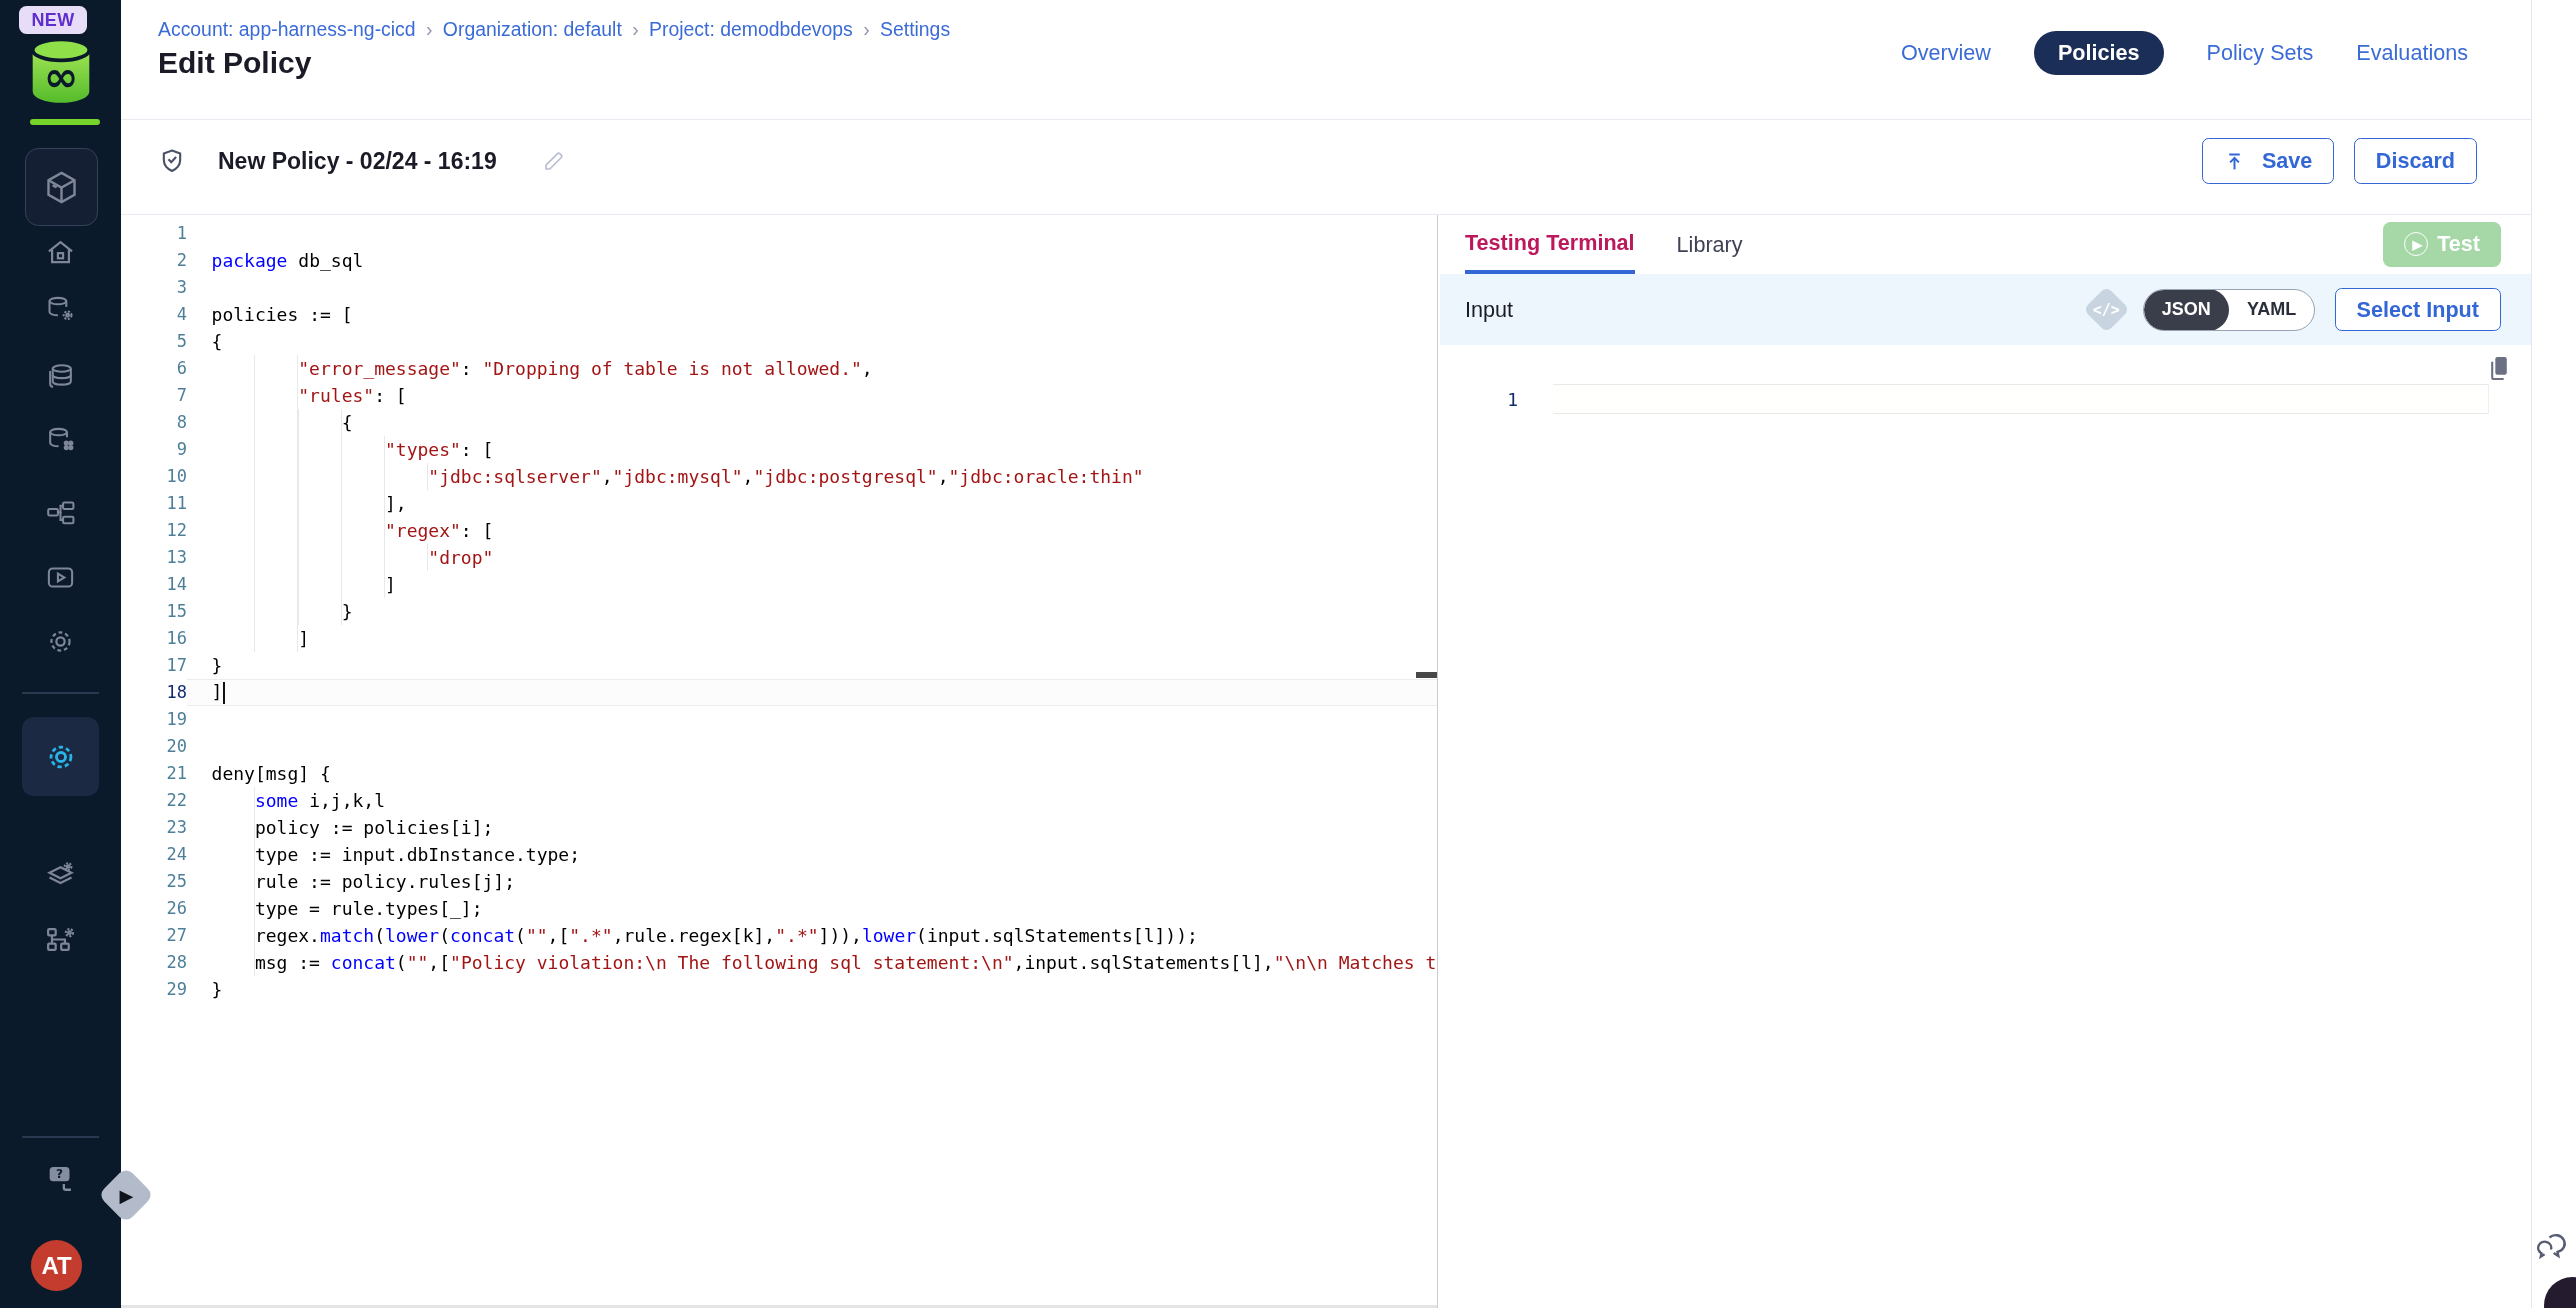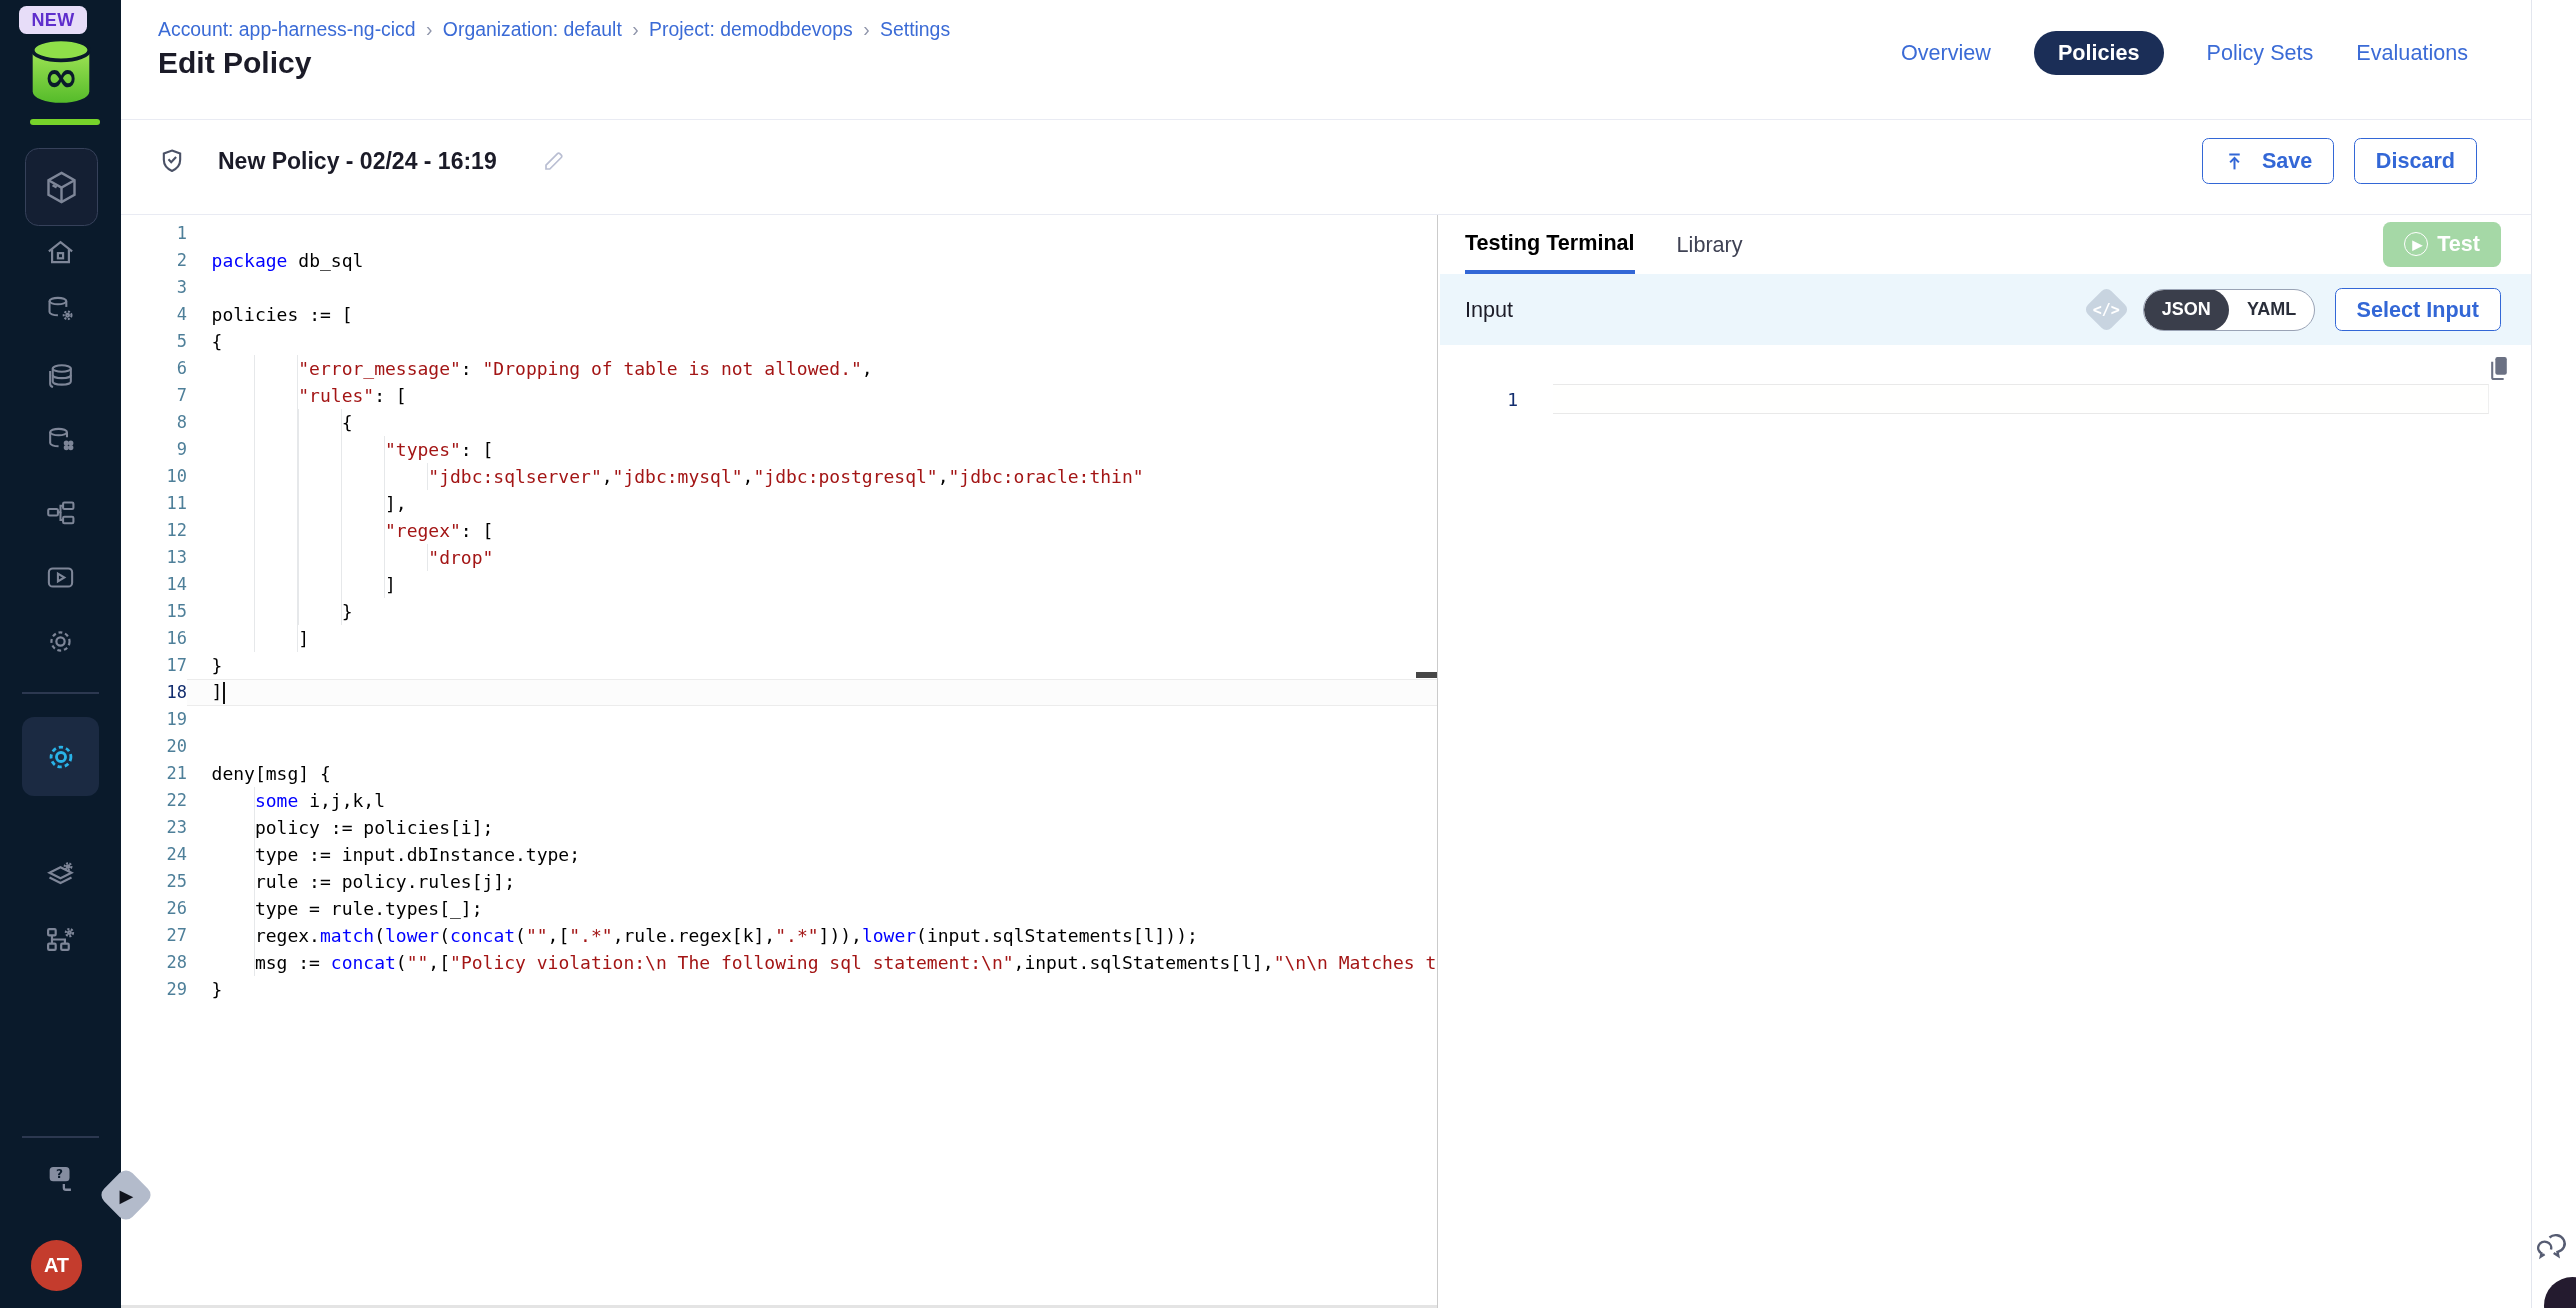--- a/index.html
+++ b/index.html
@@ -12,21 +12,21 @@
                font-size:18px; padding:3.7px 12px; border-radius:7.5px; letter-spacing:0.4px; }
   .logo { position:absolute; left:26px; top:37px; width:70px; height:72px; }
   .green-bar { position:absolute; left:30px; top:119px; width:70px; height:6px; background:#76d32a; border-radius:3px; }
   .module-tile { position:absolute; left:24.6px; top:148px; width:73px; height:78px; border:1.5px solid #36415a;
                  background:#141f33; border-radius:13.4px; display:flex; align-items:center; justify-content:center; }
   .sb-item { position:absolute; left:0; width:121px; display:flex; justify-content:center; align-items:center; }
   .sb-div { position:absolute; left:22.4px; width:77px; height:1.5px; background:#2c3850; }
   .settings-tile { position:absolute; left:22.4px; top:717px; width:77px; height:79px; background:#1b2a42;
                    border-radius:12px; display:flex; align-items:center; justify-content:center; }
   .avatar { position:absolute; left:31px; top:1240px; width:51px; height:51px; background:#c43c2d; border-radius:50%;
-            color:#fff; font-weight:bold; font-size:20px; display:flex; align-items:center; justify-content:center; }
+            color:#fff; font-weight:bold; font-size:24px; display:flex; align-items:center; justify-content:center; }
   .collapse-handle { position:absolute; left:106px; top:1175px; width:45px; height:45px; z-index:6; }
   .collapse-handle .diamond { position:absolute; left:0; top:0; width:40px; height:40px; background:#b3bbcb;
             border-radius:9px; transform:rotate(45deg); }
   .collapse-handle .tri { position:absolute; left:13.4px; top:10.4px; color:#10131c; font-size:18px; }
 
   
   #right-gutter { position:absolute; right:0; top:0; bottom:0; width:45px; background:#fff; border-left:1.5px solid #e3e6ee; z-index:4; }
   .chat-float { position:absolute; right:4.5px; bottom:42px; }
   .corner-blob { position:absolute; right:-25px; bottom:-25px; width:57px; height:57px; border-radius:50%; background:#241b2f; }
 
@@ -68,21 +68,21 @@
   .tok-str { color:#a31515; }
   .tok-pl { color:#000000; }
   .cursor { display:inline-block; width:2.2px; height:22.4px; background:#111; vertical-align:middle; margin-left:0.7px; }
   .overview-mark { position:absolute; right:0; top:457px; width:21px; height:6px; background:#474747; }
   .hscrollbar { position:absolute; left:0; right:0; bottom:0; height:3.7px; background:#e4e4e4; }
 
   
   #terminal { position:absolute; left:1319px; right:0; top:0; bottom:0; background:#fff; }
   .t-tabs { position:absolute; left:0; right:0; top:0; height:59px; display:flex; align-items:center; padding-left:25px; gap:42px; }
   .t-tab { font-size:21.6px; color:#3f4254; height:59px; display:flex; align-items:center; cursor:pointer; }
-  .t-tab.active { font-weight:bold; color:#000000; border-bottom:4.5px solid #3367d6; }
+  .t-tab.active { font-weight:bold; color:#be185d; border-bottom:4.5px solid #3367d6; }
   .test-btn { position:absolute; right:30px; top:6.7px; height:45px; background:#a5d8a6; border:none; border-radius:7.5px;
               color:#fff; font-size:21.6px; font-weight:bold; display:flex; align-items:center; gap:9px; padding:0 21px;
               font-family:"Liberation Sans", sans-serif; cursor:pointer; }
   .test-icon { width:24px; height:24px; border:1.9px solid #fff; border-radius:50%; display:flex; align-items:center;
                justify-content:center; font-size:12.7px; color:#fff; padding-left:2.2px; }
   .input-strip { position:absolute; left:0; right:0; top:59px; height:71px; background:#ecf6fc; display:flex; align-items:center; }
   .input-label { font-size:21.6px; color:#1c1c28; margin-left:25px; }
   .strip-right { margin-left:auto; margin-right:30px; display:flex; align-items:center; gap:19.4px; }
   .code-diamond { width:33px; height:33px; background:#c8d4e0; border-radius:6.7px; transform:rotate(45deg);
                   display:flex; align-items:center; justify-content:center; }

